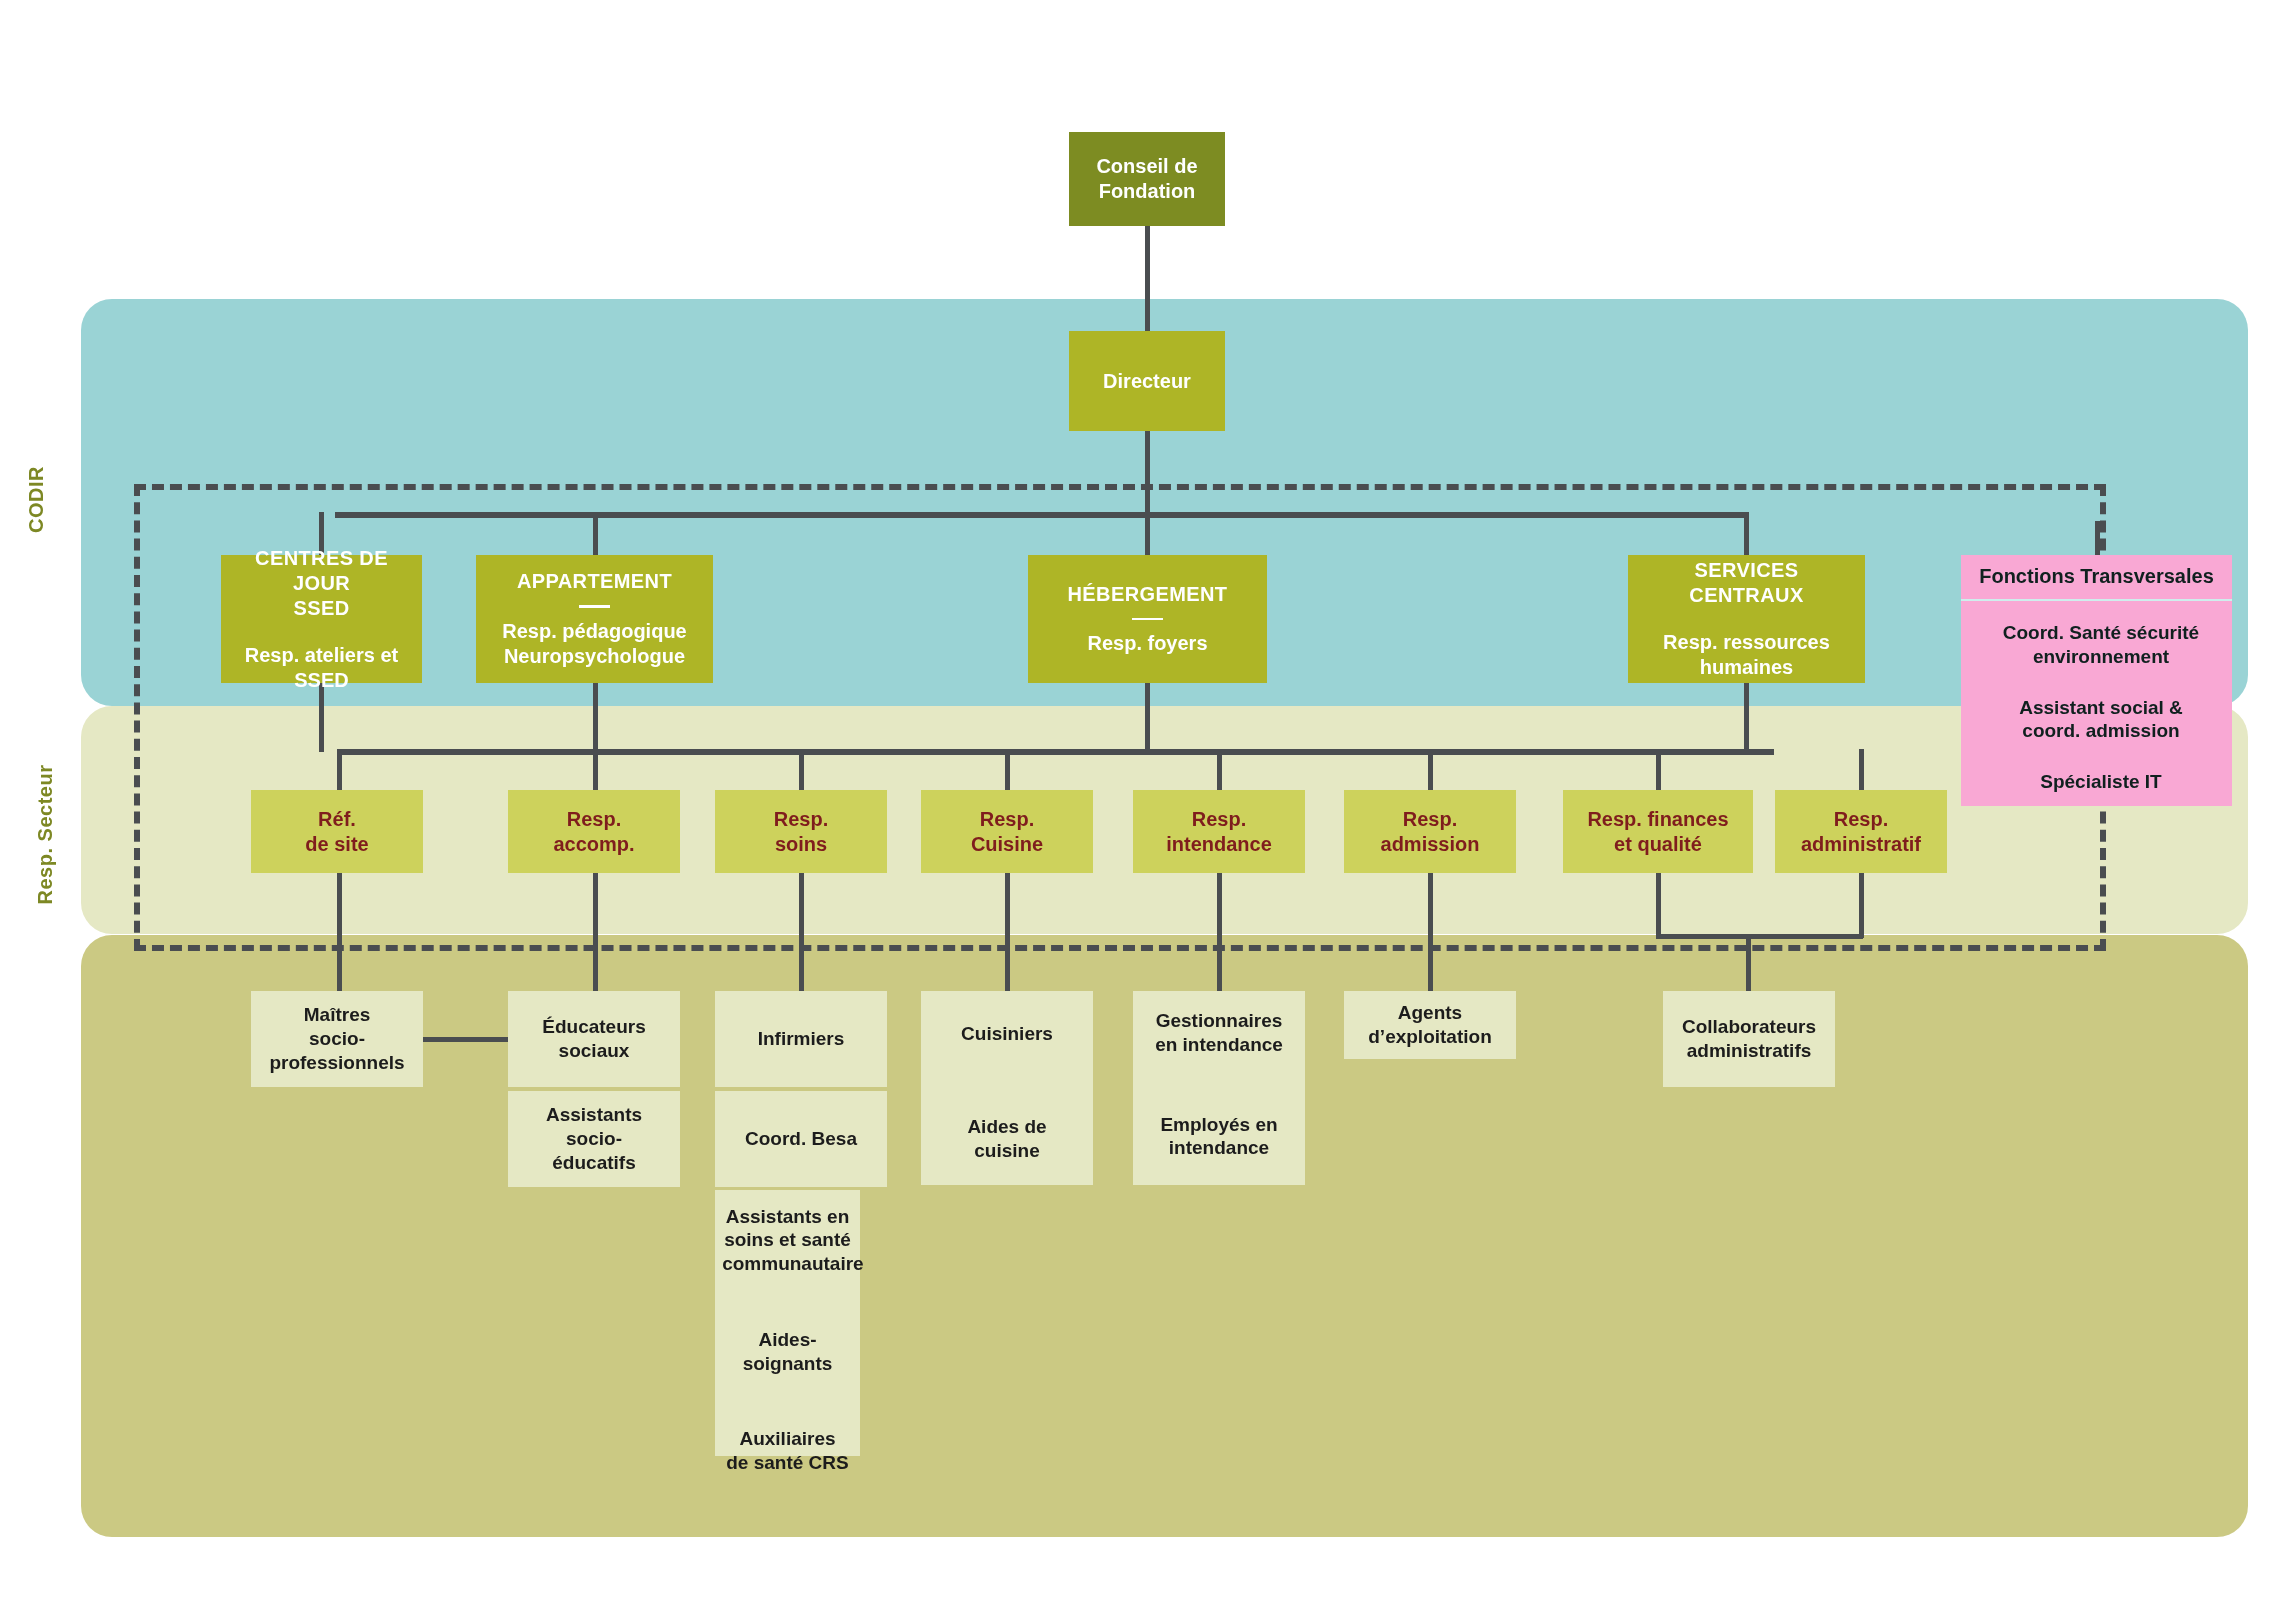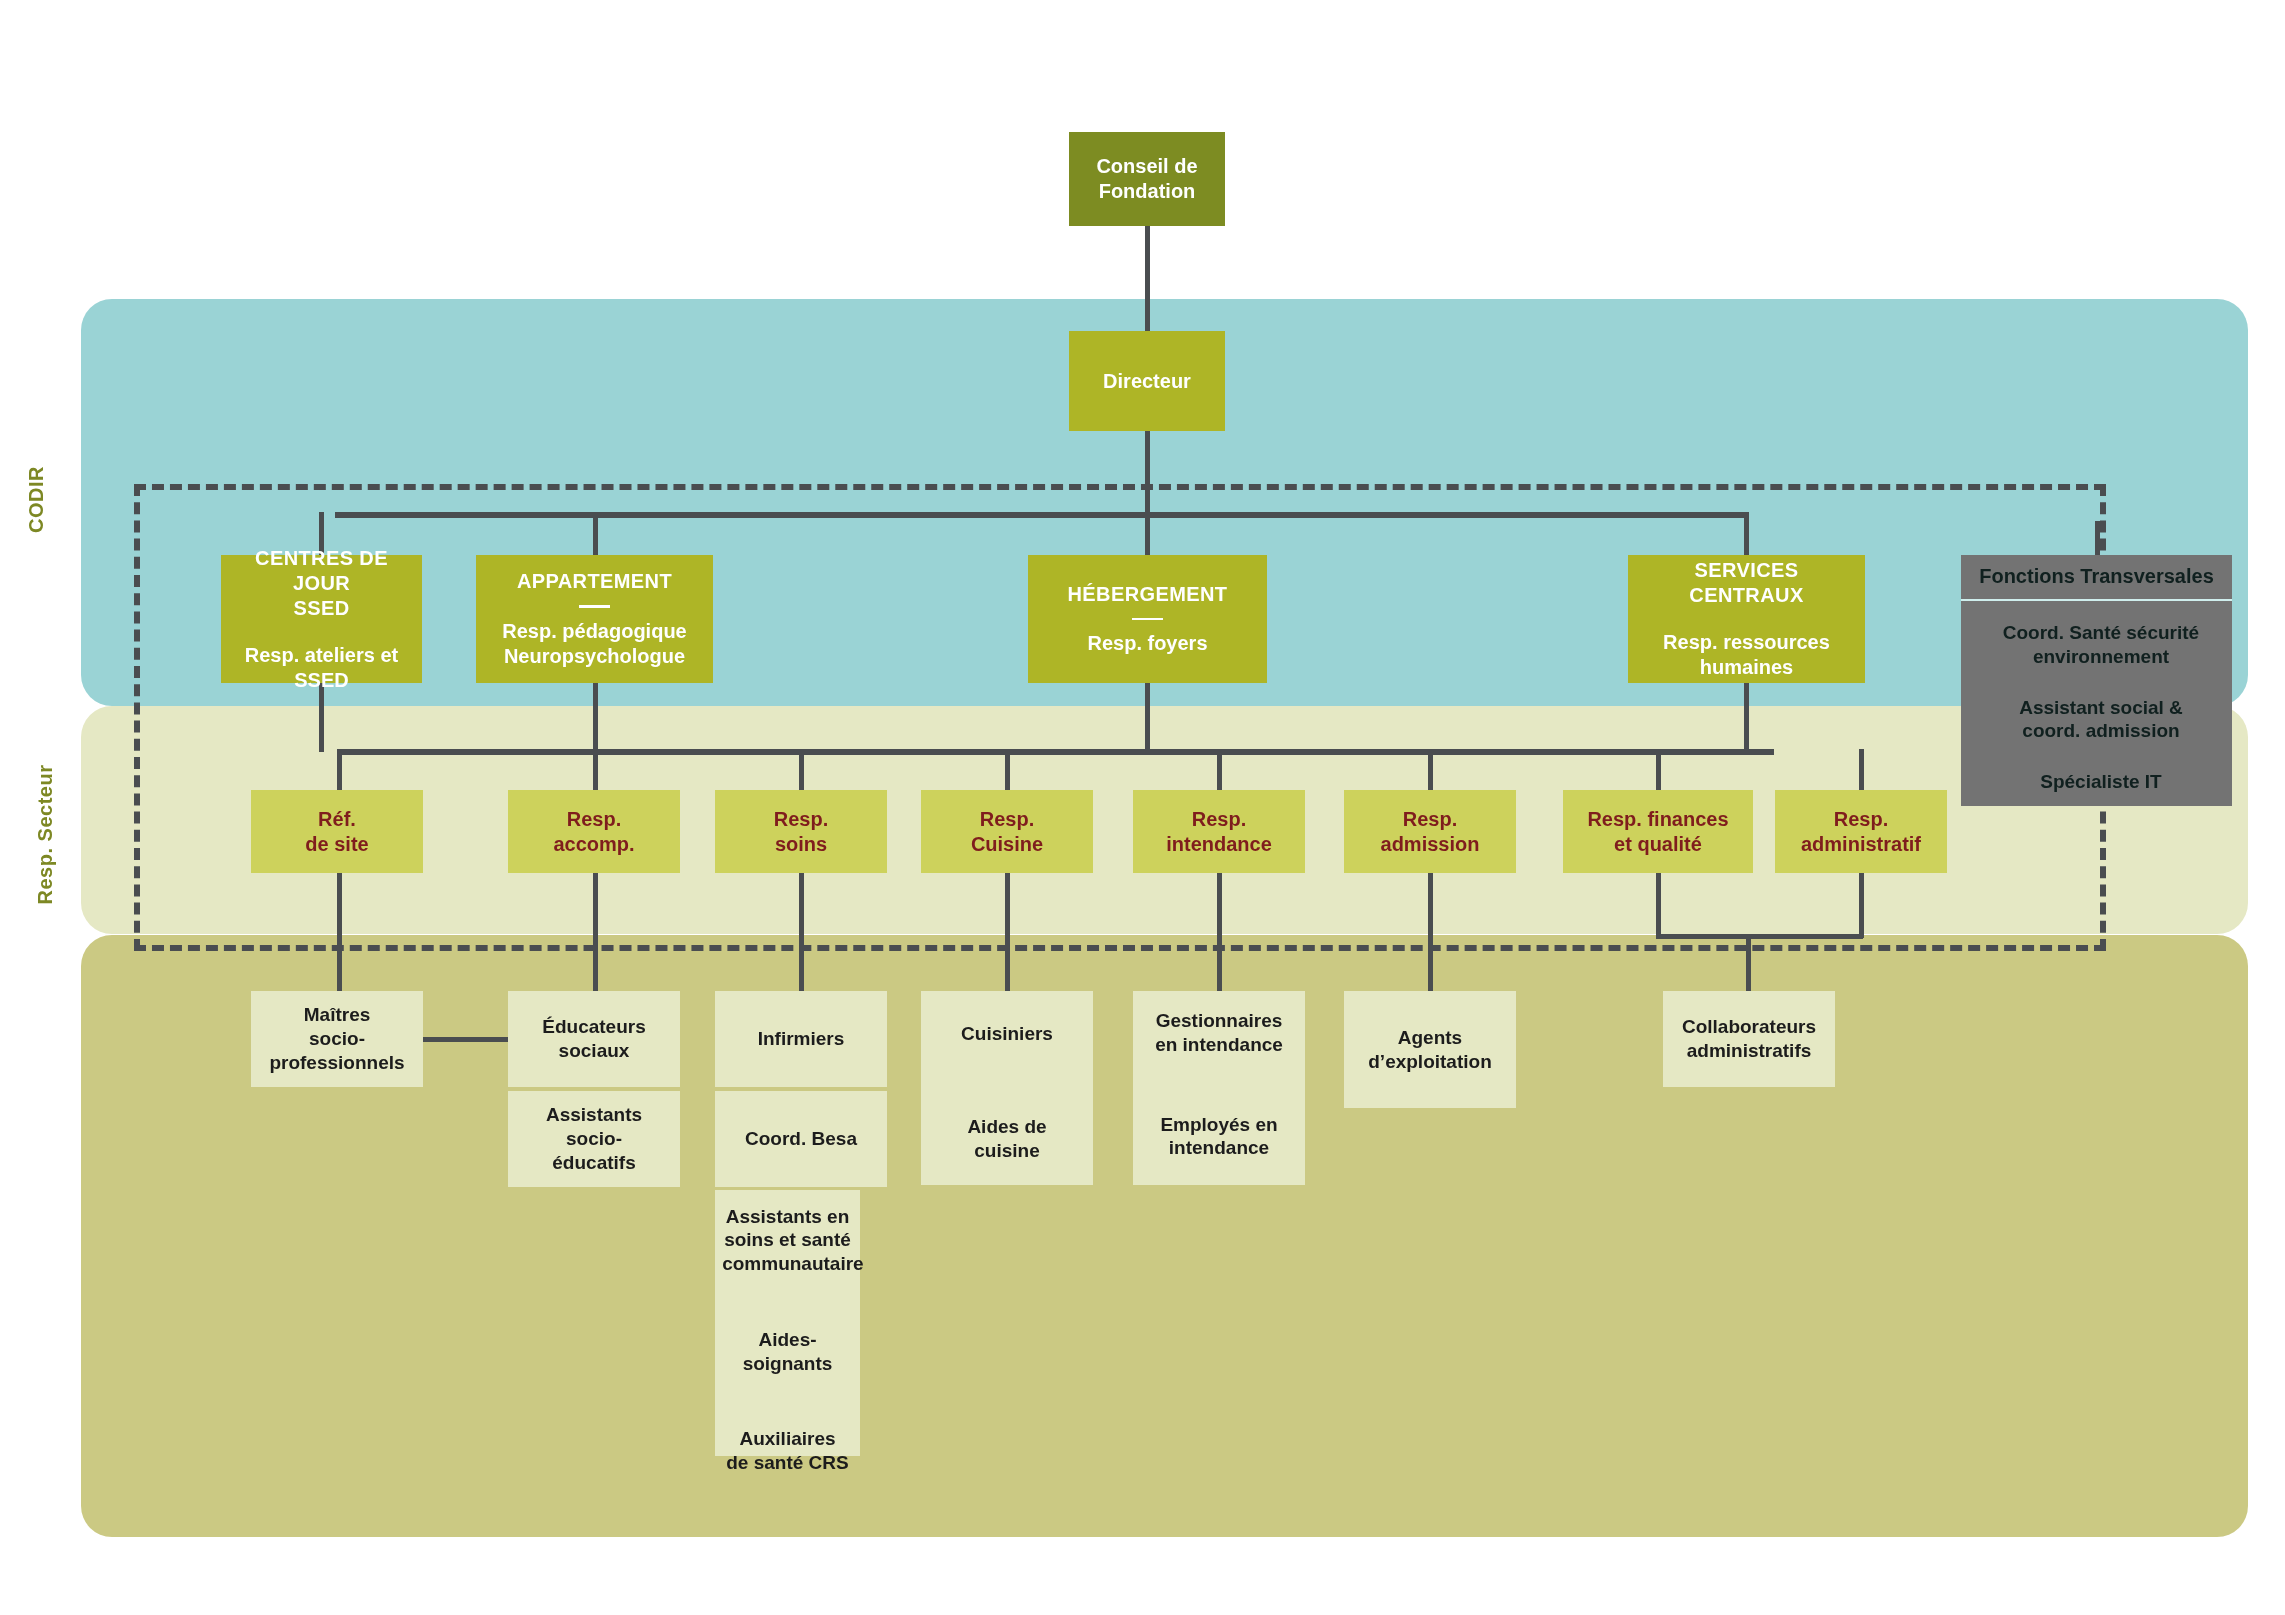--- a/index.html
+++ b/index.html
@@ -59,21 +59,21 @@
     align-items: center;
     justify-content: center;
     text-align: center;
     font-weight: bold;
     line-height: 1.25;
   }
   .box-dark   { background: #7d8c22; color: #ffffff; }
   .box-olive  { background: #aeb526; color: #ffffff; }
   .box-lime   { background: #cdd25c; color: #7f1d1d; }
   .box-pale   { background: #e5e8c4; color: #1c1c1c; }
-  .box-teal   { background: #737373; color: #10201f; }
+  .box-teal   { background: #f9a8d4; color: #10201f; }
 
   .box .ttl { font-size: 20px; letter-spacing: 0.4px; }
   .box .sub { font-size: 20px; }
   .box .rule {
     display: block;
     width: 31px; height: 2.7px;
     background: #ffffff;
     margin: 11px 0;
   }
 
@@ -109,21 +109,21 @@
   #s-besa  { left: 715px;  top: 1091px; width: 172px; height: 96px; }
   #s-assc  { left: 715px;  top: 1190px; width: 145px; height: 266px;
              justify-content: flex-start; padding-top: 14.5px; }
   #s-assc .stack { display: flex; flex-direction: column; gap: 52px; width: 100%; }
   #s-cuis  { left: 921px; top: 991px; width: 172px; height: 194px;
              justify-content: flex-start; padding-top: 31px; }
   #s-cuis .stack { display: flex; flex-direction: column; gap: 69px; width: 100%; }
   #s-intd  { left: 1133px; top: 991px; width: 172px; height: 194px;
              justify-content: flex-start; padding-top: 18px; }
   #s-intd .stack { display: flex; flex-direction: column; gap: 56px; width: 100%; }
-  #s-expl  { left: 1344px; top: 991px; width: 172px; height: 117px; text-align: right; }
+  #s-expl  { left: 1344px; top: 991px; width: 172px; height: 68px; text-align: right; }
   #s-colab { left: 1663px; top: 991px; width: 172px; height: 96px; }
 
   
   #b-trans {
     left: 1961px; top: 555px; width: 271px; height: 251px;
     display: block; padding: 0;
   }
   #b-trans .t-head {
     font-size: 20px; font-weight: bold; text-align: center;
     padding: 9px 5.4px 10px 5.4px;

